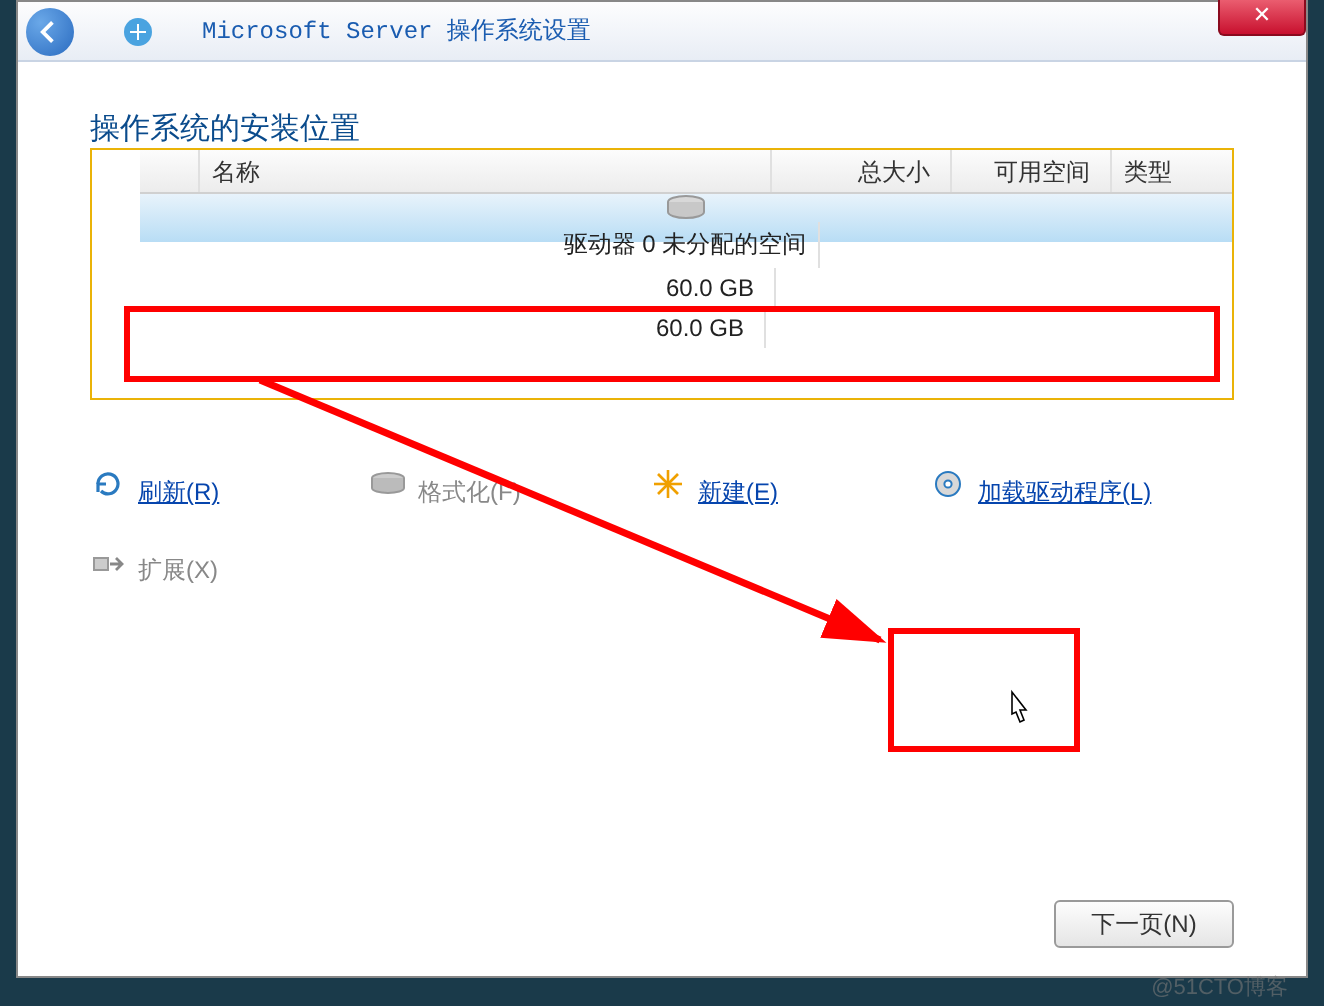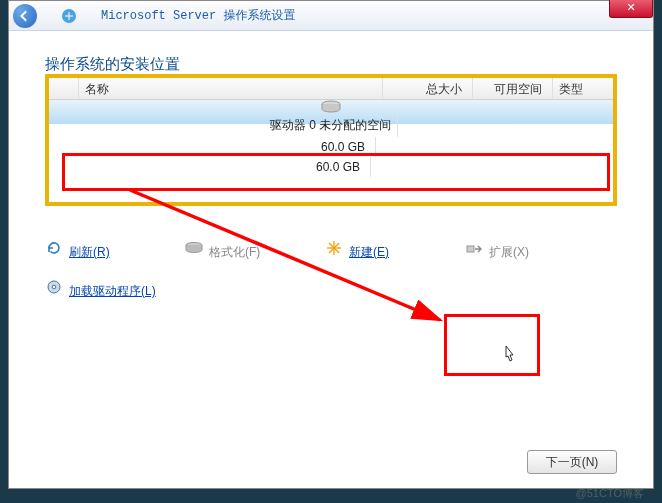--- a/index.html
+++ b/index.html
@@ -6,21 +6,21 @@
 body { background: #1a3a4a; width: 662px; height: 503px; position: relative; overflow: hidden; }
 .outer-frame { position: absolute; top: 0; left: 8px; width: 646px; height: 489px; background: #fff; border: 1px solid #888; }
 .title-bar { height: 30px; background: linear-gradient(#fdfdfe, #e8edf5); border-bottom: 1px solid #c9d4e4; display: flex; align-items: center; padding: 0 4px; gap: 18px; }
 .back-btn { width: 24px; height: 24px; border-radius: 50%; background: radial-gradient(circle at 30% 30%, #6aa8e8, #2a6bc0); display: flex; align-items: center; justify-content: center; margin-right: 6px; }
 .back-btn svg { width: 12px; height: 12px; }
 .title-icon { width: 16px; height: 16px; margin-right: 6px; }
 .title-text { font-size: 12px; color: #1a5cb0; font-family: "Courier New", monospace; }
 .close-btn { position: absolute; top: -3px; right: 0; width: 44px; height: 20px; background: linear-gradient(#e67, #c8102e); border: 1px solid #8a0a1e; border-top: none; border-radius: 0 0 3px 3px; display: flex; align-items: center; justify-content: center; color: #fff; font-size: 11px; }
 .content { padding: 24px 36px 12px 36px; }
 .heading { font-size: 15px; color: #0a4b8c; }
-.table-panel { border: 4px solid #eab308; background: #fff; }
+.table-panel { border: 1px solid #eab308; background: #fff; padding-left: 24px; }
 .table-header { display: flex; height: 22px; background: linear-gradient(#fcfcfc, #ececec); border-bottom: 1px solid #d0d0d0; font-size: 12px; color: #333; }
 .col-icon { width: 30px; border-right: 1px solid #e0e0e0; }
 .col-name { flex: 1; padding: 3px 6px; border-right: 1px solid #e0e0e0; }
 .col-total { width: 90px; text-align: right; padding: 3px 10px; border-right: 1px solid #e0e0e0; }
 .col-free { width: 80px; text-align: right; padding: 3px 10px; border-right: 1px solid #e0e0e0; }
 .col-type { width: 60px; padding: 3px 6px; }
 .table-row { display: flex; height: 24px; align-items: center; font-size: 12px; background: linear-gradient(#e8f3fb, #b8ddf5); color: #222; flex-direction: column; }
 .table-body-spacer { height: 78px; }
 .disk-icon { width: 30px; display: flex; justify-content: center; }
 .actions-area { margin-top: 28px; display: grid; grid-template-columns: 140px 140px 140px 140px; row-gap: 12px; font-size: 12px; }
@@ -110,37 +110,37 @@
               <g stroke="#f0a000" stroke-width="1.3">
                 <line x1="8" y1="1" x2="8" y2="15"></line>
                 <line x1="1" y1="8" x2="15" y2="8"></line>
                 <line x1="3" y1="3" x2="13" y2="13"></line>
                 <line x1="13" y1="3" x2="3" y2="13"></line>
               </g>
             </svg>
           </span>
         <span class="lbl underline">新建(E)</span>
       </div>
+      <div class="action-link">
+        <span class="action-icon">
+            <svg viewBox="0 0 16 16" width="16" height="16">
+              <circle cx="8" cy="8" r="6" fill="#d8d8d8" stroke="#2a7ac0"></circle>
+              <circle cx="8" cy="8" r="1.8" fill="#fff" stroke="#2a7ac0"></circle>
+            </svg>
+          </span>
+        <span class="lbl underline">加载驱动程序(L)</span>
+      </div>
       <div class="action-link disabled">
         <span class="action-icon">
             <svg viewBox="0 0 16 16" width="16" height="16">
               <rect x="1" y="6" width="7" height="6" fill="#ccc" stroke="#999"></rect>
               <path d="M9 9h5M12 6l3 3-3 3" fill="none" stroke="#888" stroke-width="1.4"></path>
             </svg>
           </span>
         <span class="lbl">扩展(X)</span>
-      </div>
-      <div class="action-link">
-        <span class="action-icon">
-            <svg viewBox="0 0 16 16" width="16" height="16">
-              <circle cx="8" cy="8" r="6" fill="#d8d8d8" stroke="#2a7ac0"></circle>
-              <circle cx="8" cy="8" r="1.8" fill="#fff" stroke="#2a7ac0"></circle>
-            </svg>
-          </span>
-        <span class="lbl underline">加载驱动程序(L)</span>
       </div>
     </div>
   </div>
 
   <button class="next-btn">下一页(N)</button>
 </div>
 
 <div class="highlight-red" style="top:153px; left:62px; width:548px; height:38px;"></div>
 <div class="highlight-red" style="top:314px; left:444px; width:96px; height:62px;"></div>
 <svg class="arrow-svg" style="top:180px; left:120px;" width="360" height="160">

